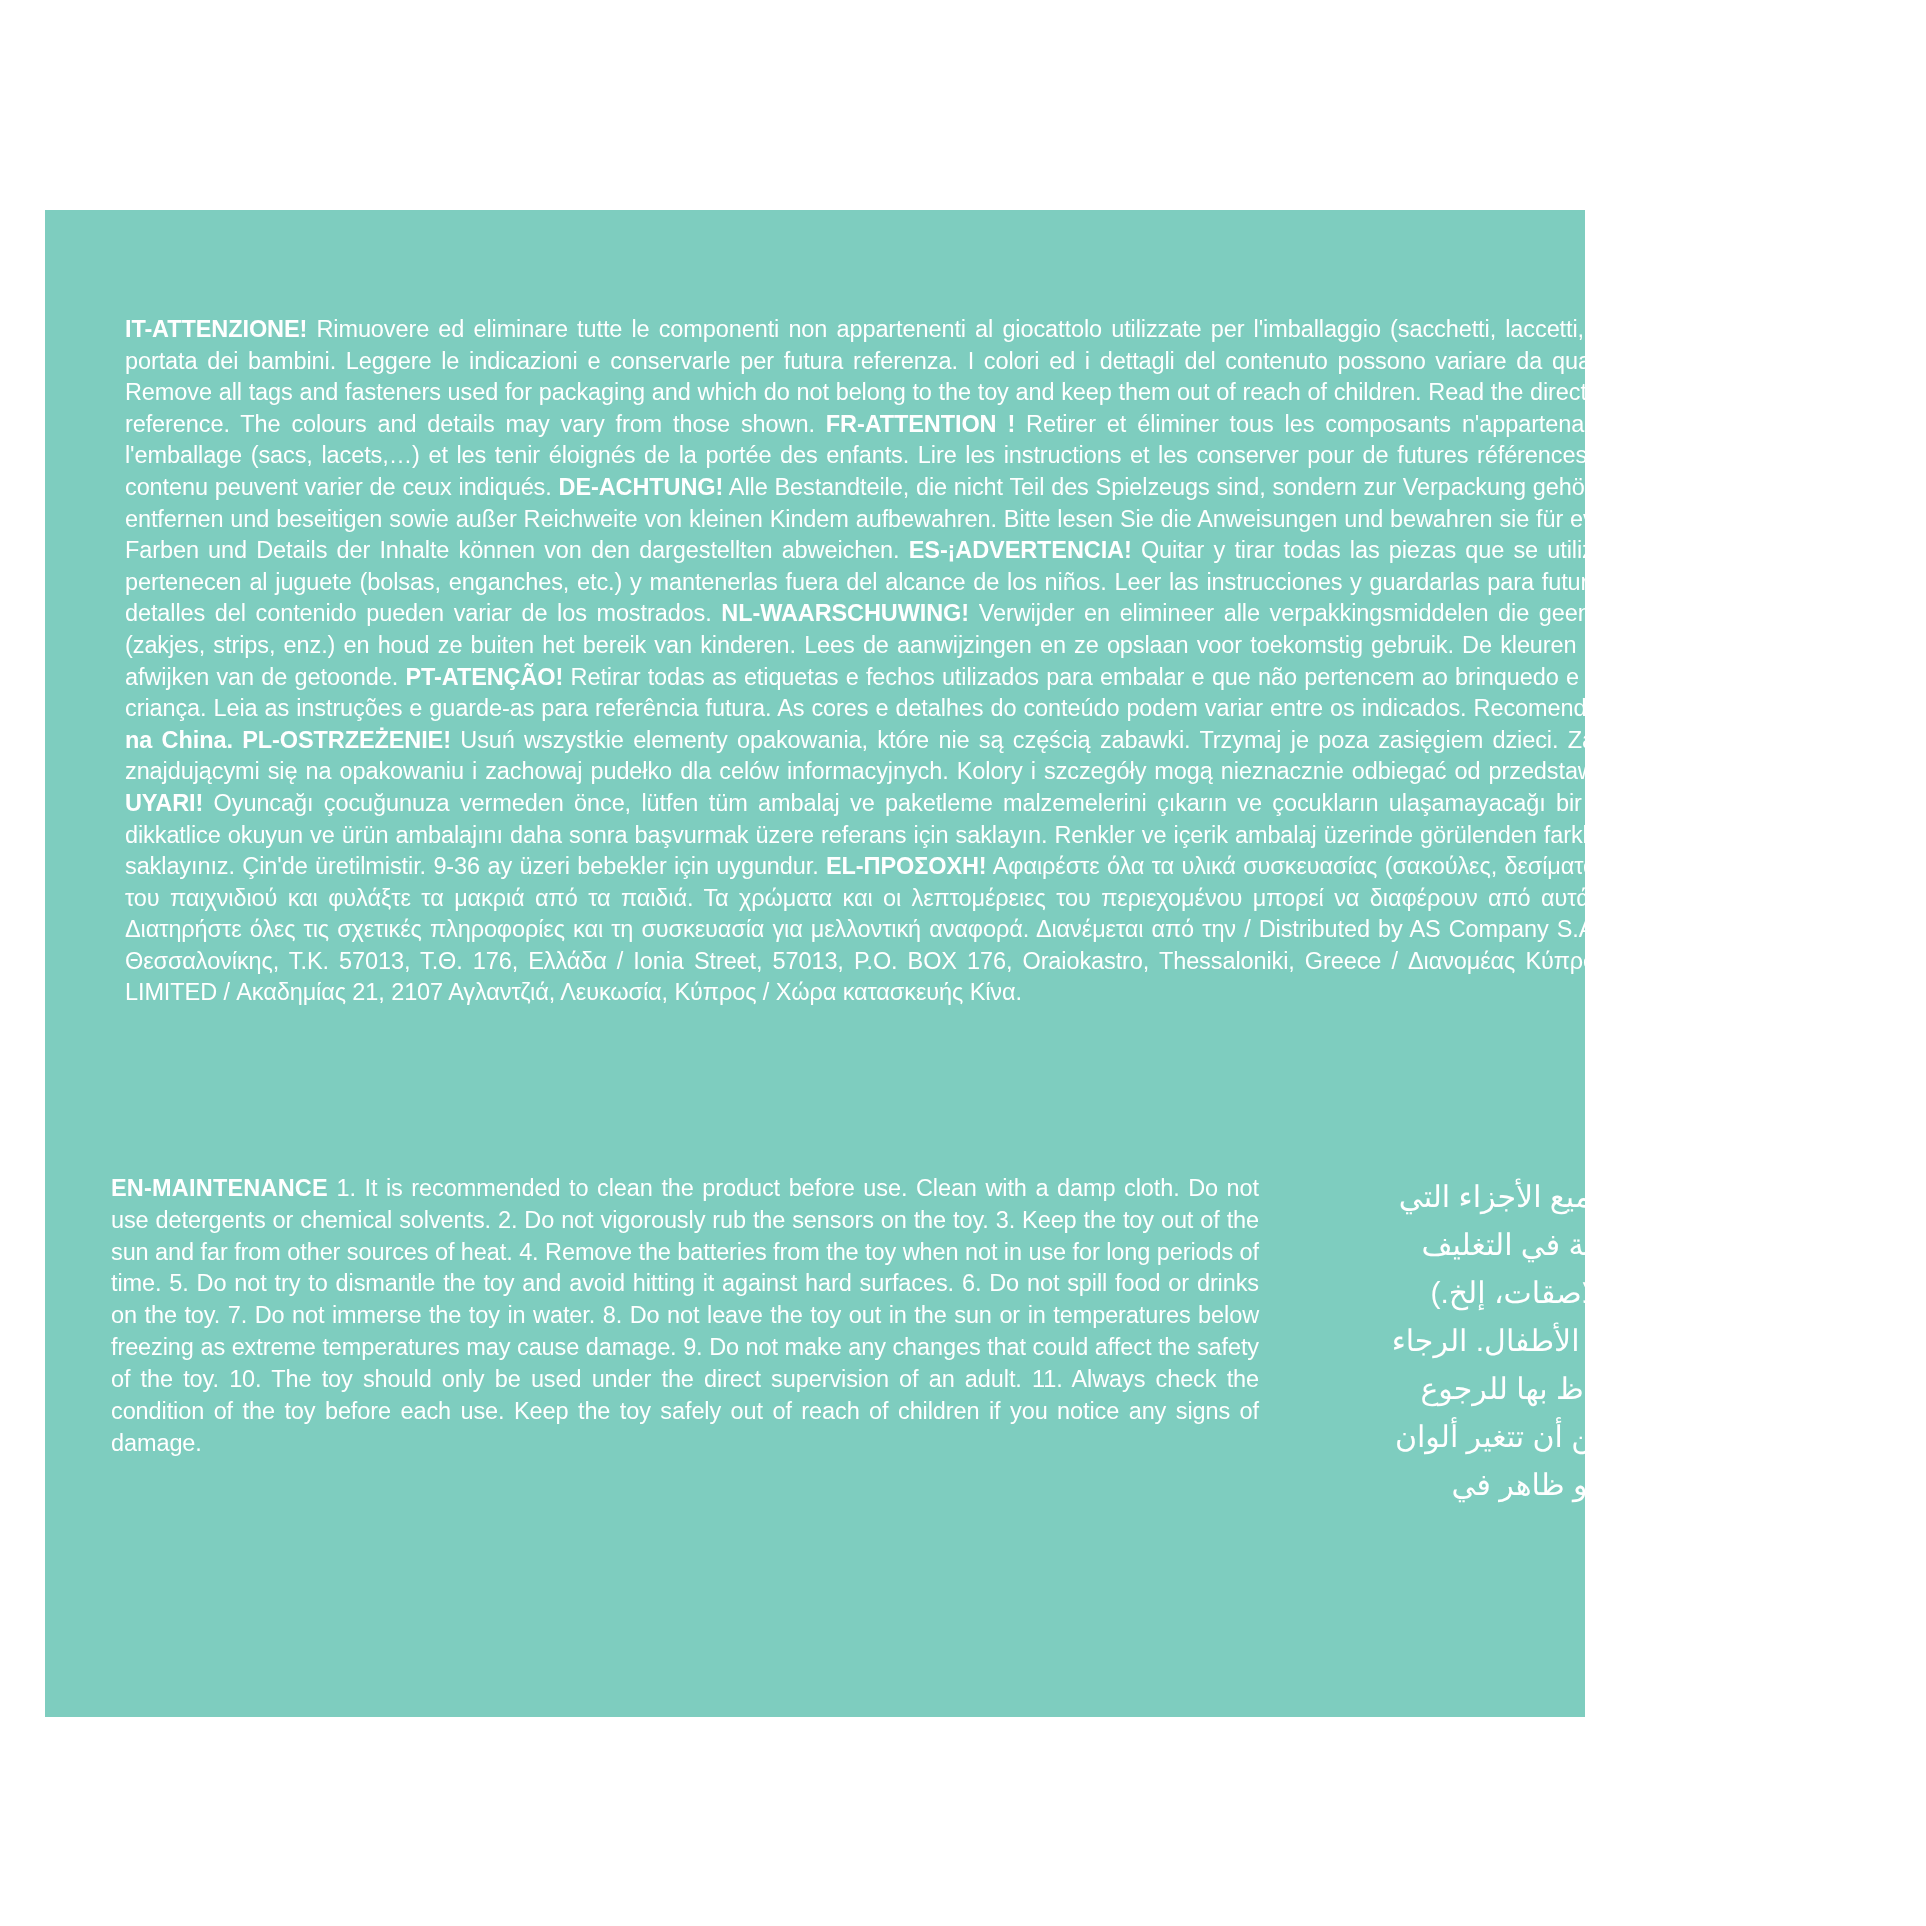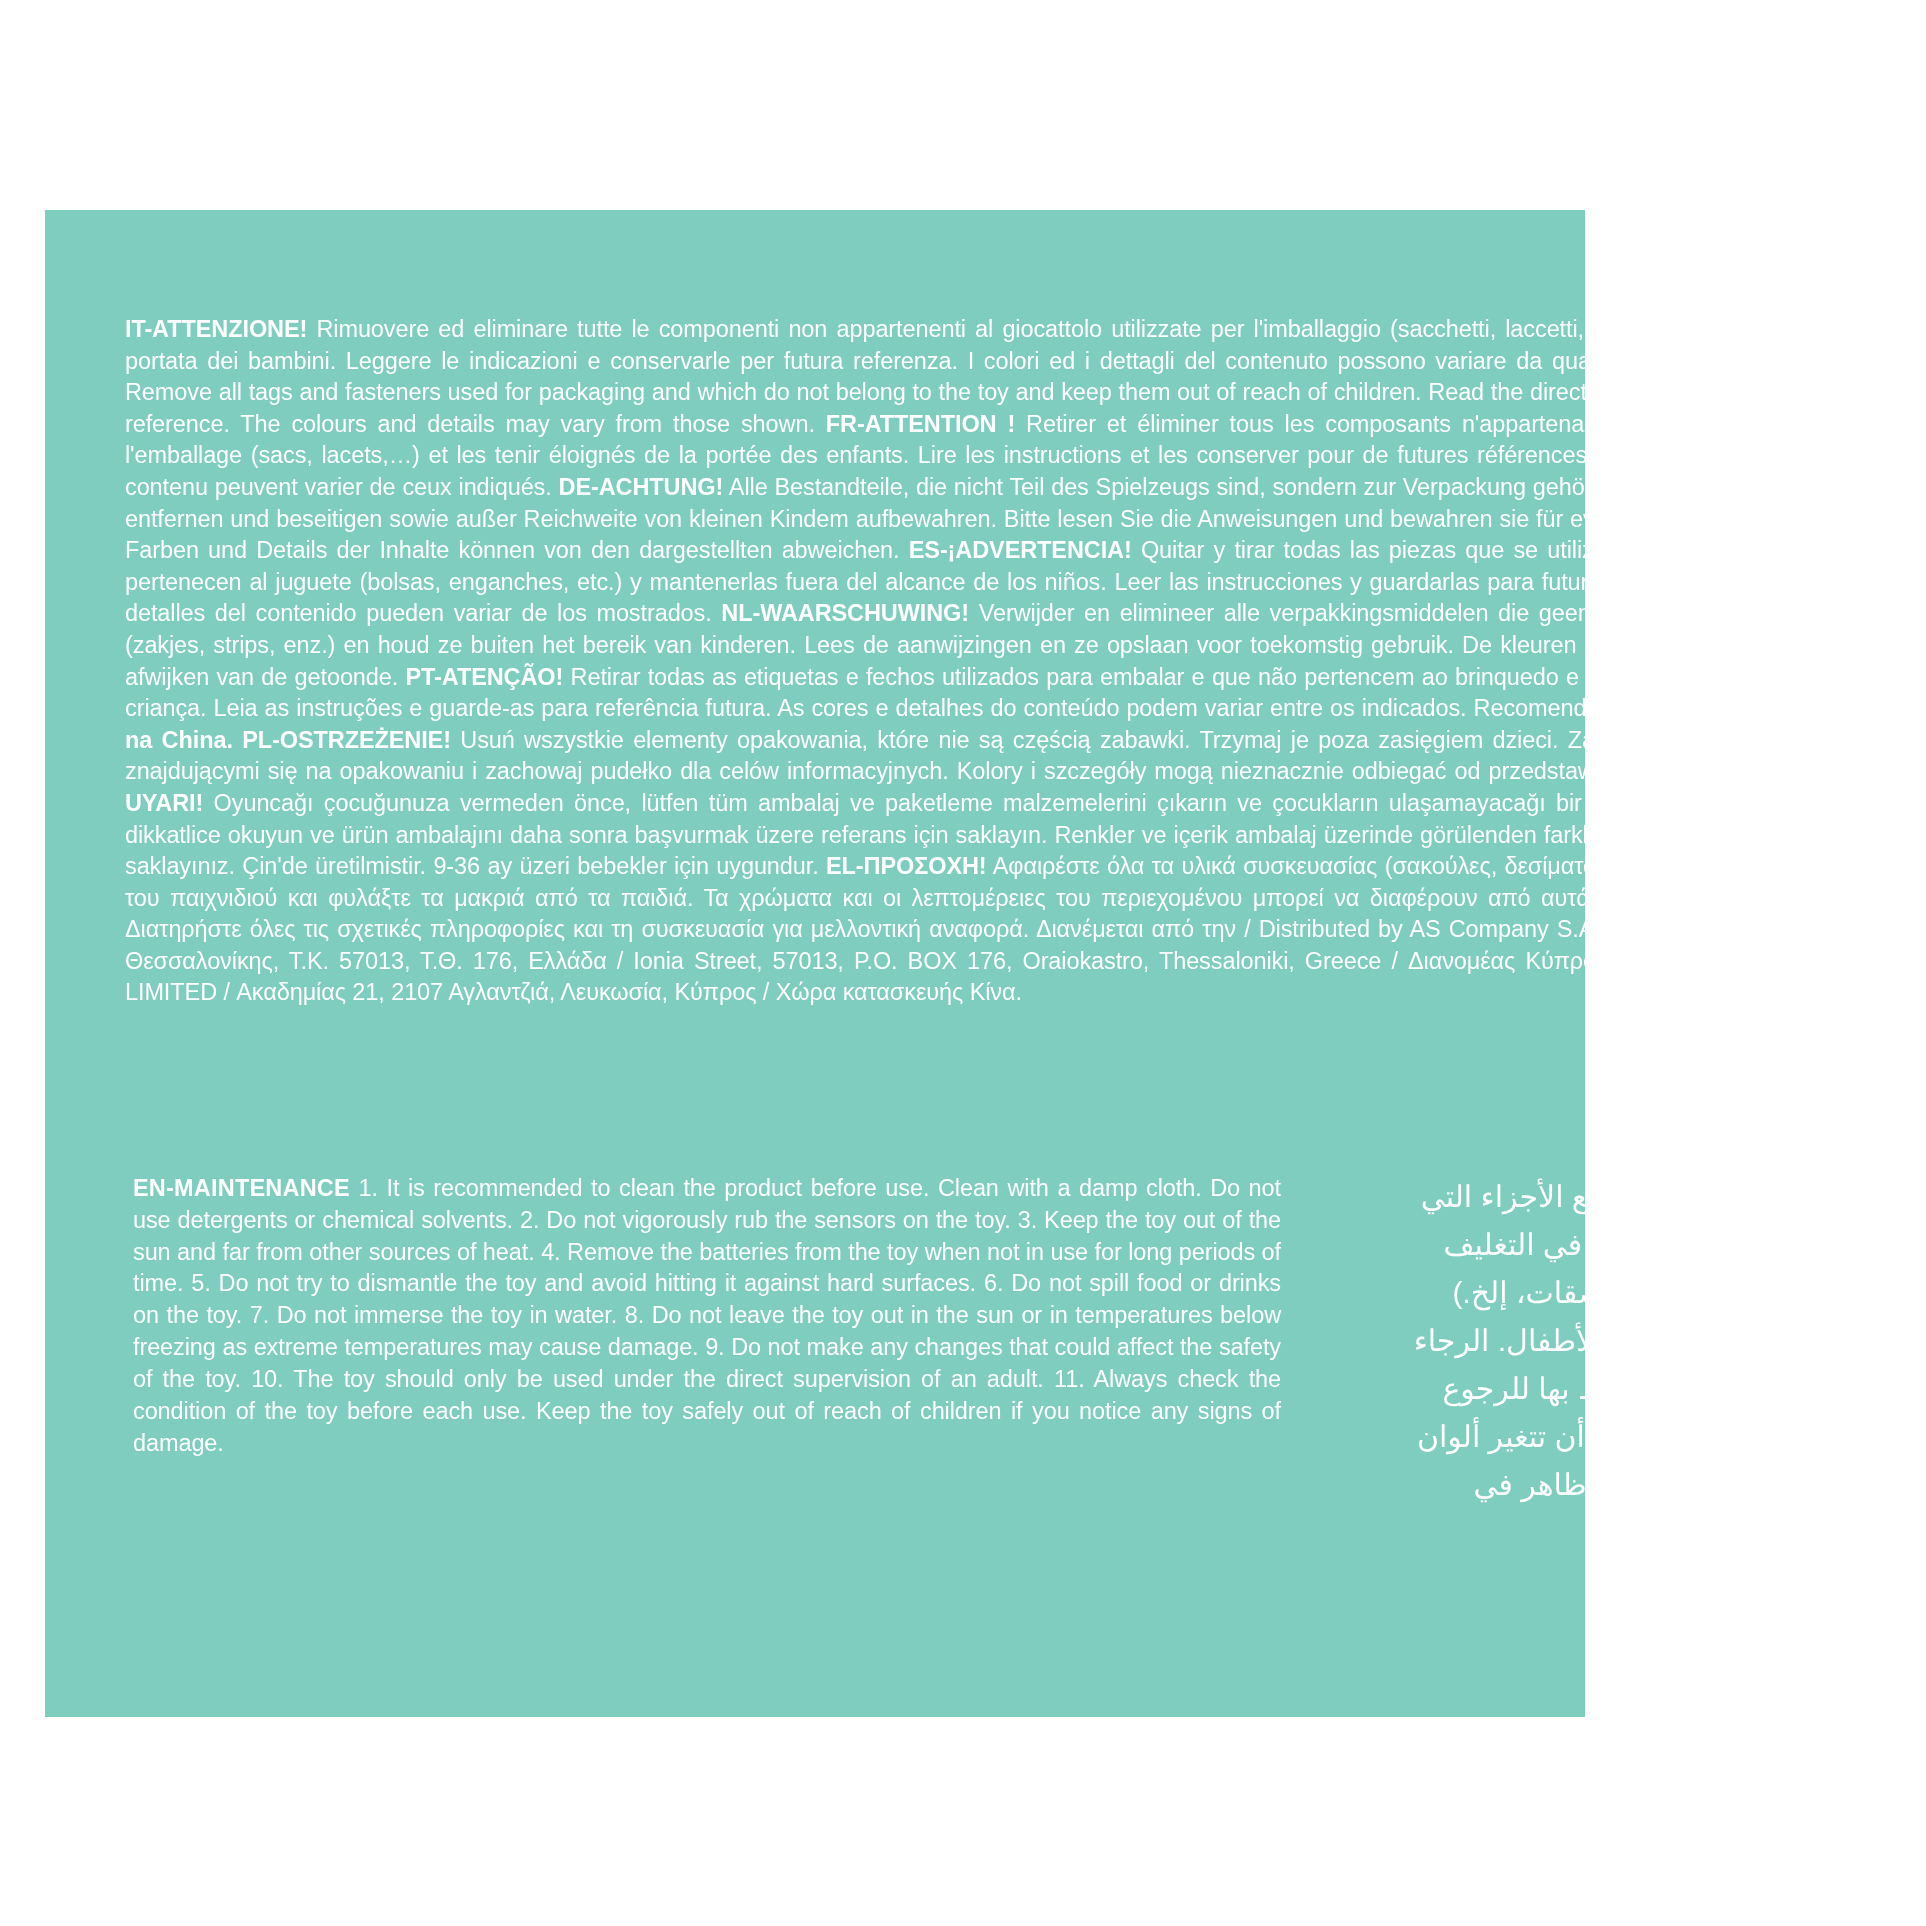--- a/index.html
+++ b/index.html
@@ -33,21 +33,21 @@
     line-height: 1.345;
     text-align: justify;
     text-justify: inter-word;
     letter-spacing: -0.1px;
   }
   .warnings b {
     font-weight: bold;
   }
   .lower {
     position: absolute;
-    left: 88px;
+    left: 66px;
     top: 963px;
     width: 1765px;
     display: flex;
     flex-direction: row;
     justify-content: space-between;
     align-items: flex-start;
   }
   .maintenance {
     width: 1148px;
     color: #ffffff;

